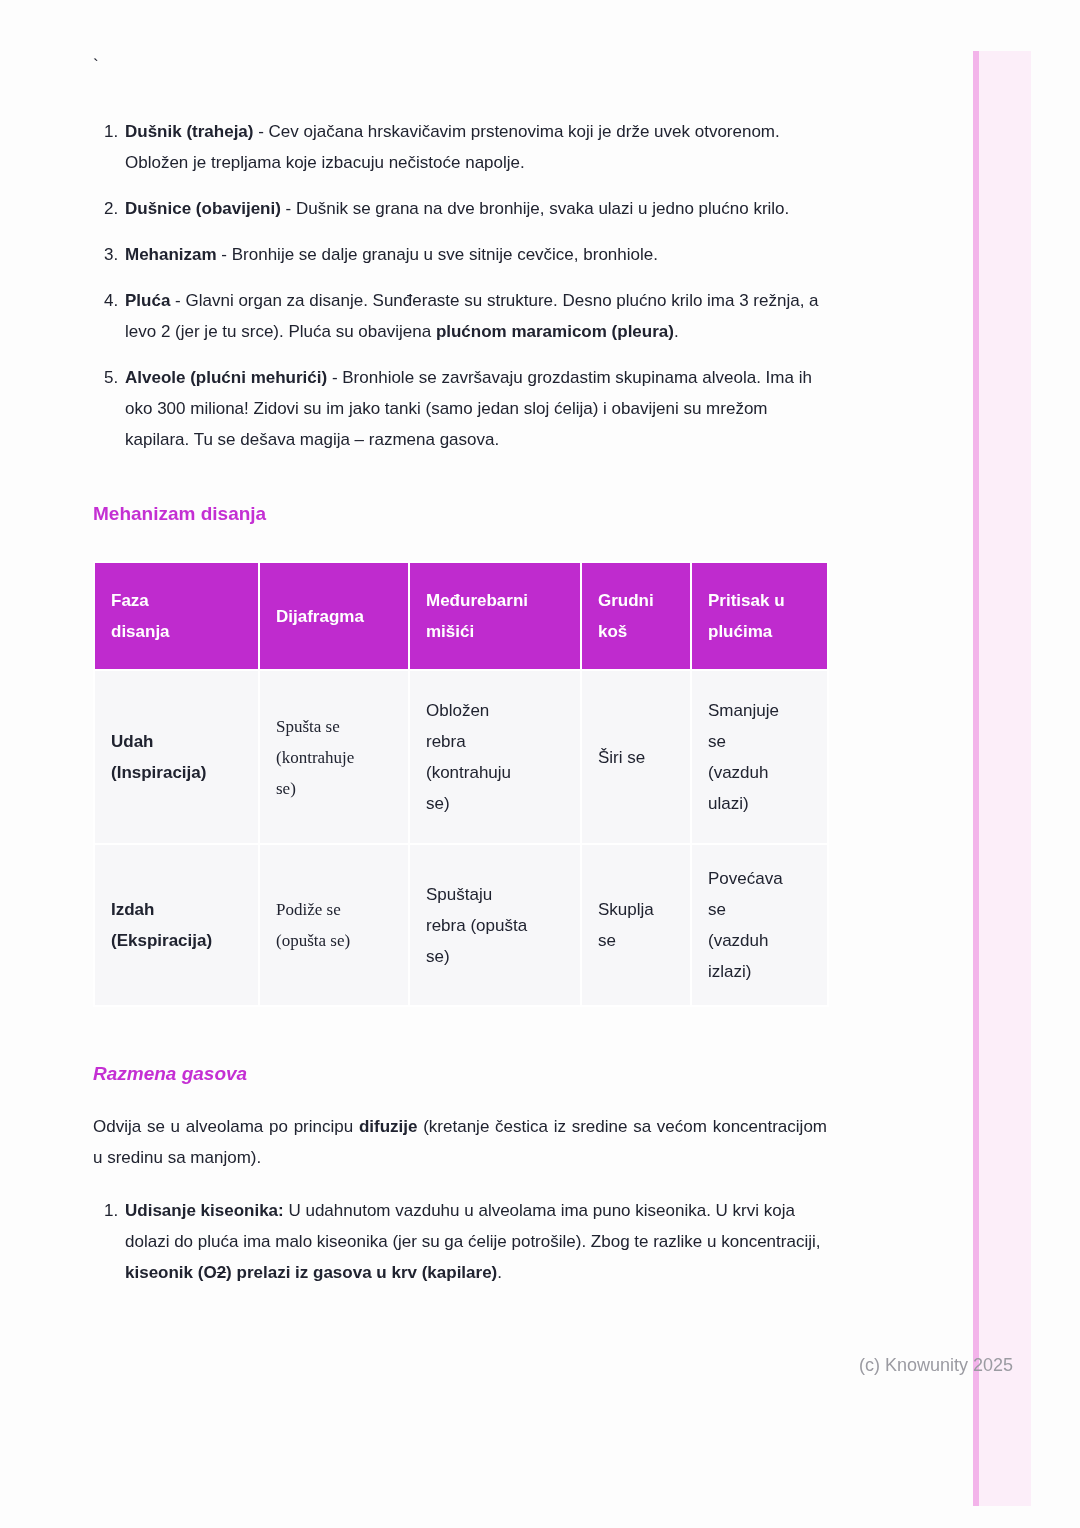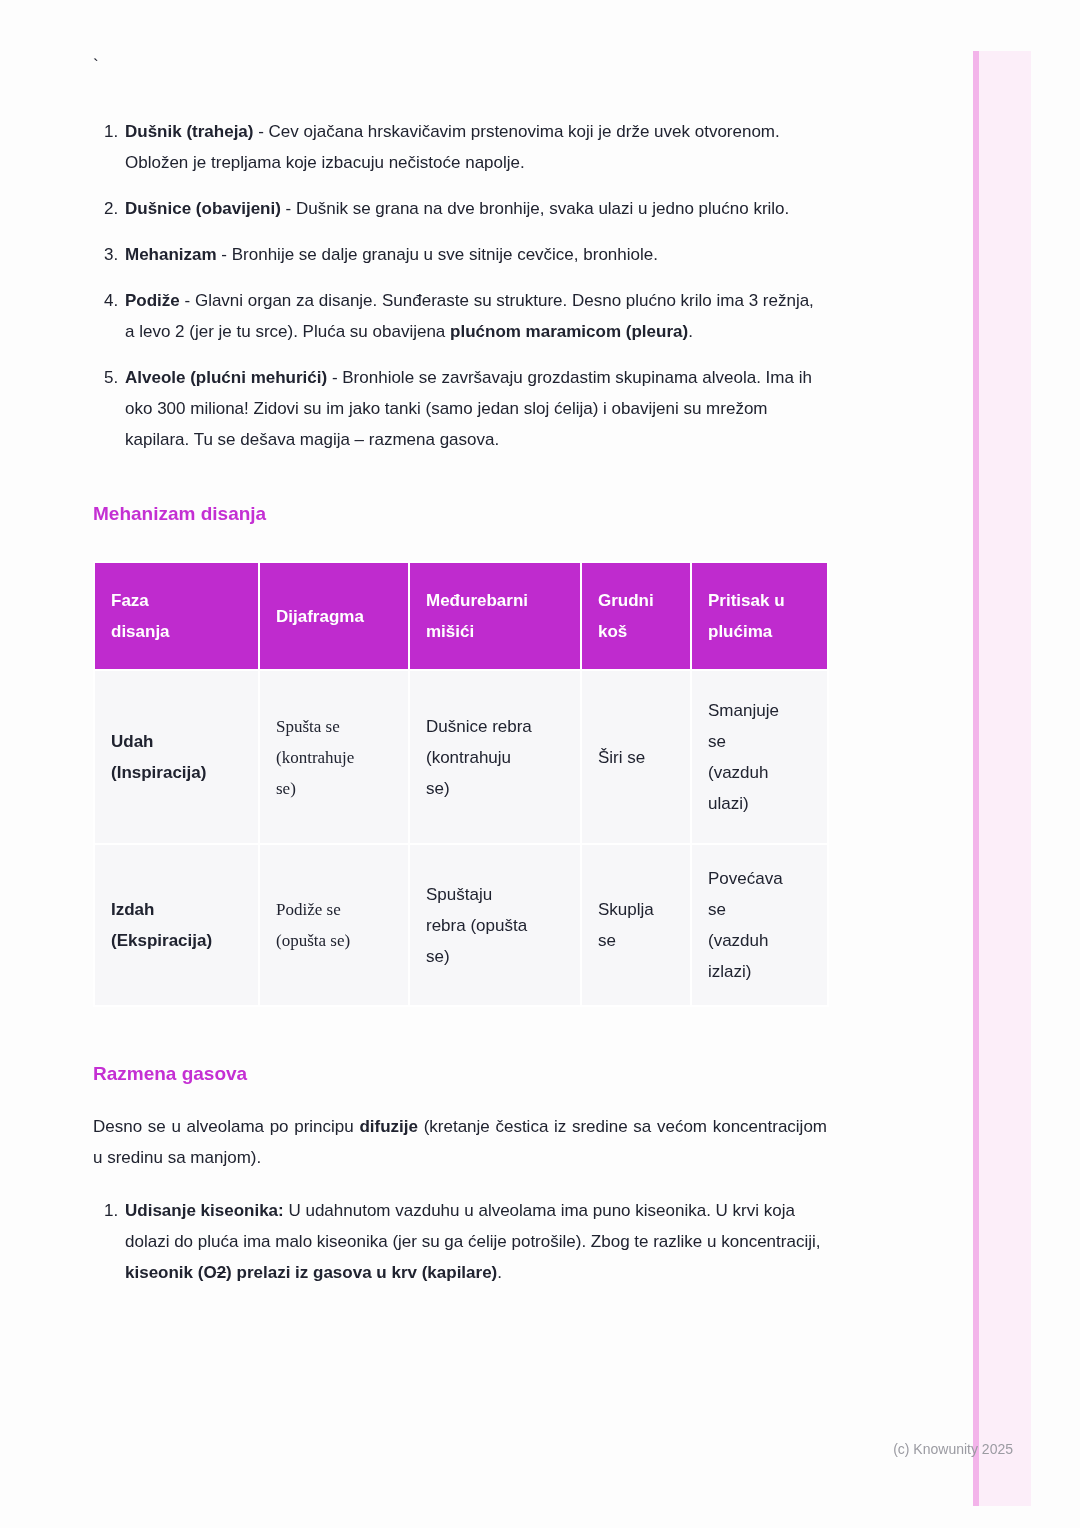--- a/index.html
+++ b/index.html
@@ -58,21 +58,21 @@
   .b { font-weight: 700; }
   .strike { text-decoration: line-through; }
 
   h2.section-heading {
     font-size: 19px;
     line-height: 30px;
     font-weight: 700;
     color: var(--accent, #c42fd3);
     margin: 44px 0 22px 0;
   }
-  h2.section-heading.second { margin-top: 52px; }
+  h2.section-heading.second { margin-top: 52px; font-style: italic; }
 
   p.intro { margin: 0; }
   p.justified { text-align: justify; margin: 0; }
 
   table.phases {
     border-collapse: collapse;
     table-layout: fixed;
     width: 734px;
     margin-top: 32px;
   }
@@ -107,41 +107,41 @@
   .hwrap, .cwrap { display: inline-block; vertical-align: middle; }
   table.phases th:nth-child(1) .hwrap { max-width: 80px; }
   table.phases td:nth-child(2) .cwrap { max-width: 96px; font-family: Liberation Serif, serif; }
   table.phases td:nth-child(3) .cwrap { max-width: 106px; }
   table.phases td:nth-child(5) .cwrap { max-width: 80px; }
   ol.rich-list.exchange { margin-top: 22px; }
 
   .footer-credit {
     position: absolute;
     right: 67px;
-    top: 1441px;
-    font-size: 14px;
+    top: 1357px;
+    font-size: 18px;
     line-height: 16px;
     color: var(--muted, #9b9ba2);
   }
 </style>
 </head>
 <body>
 
 <div class="side-line"></div>
 <div class="side-band"></div>
 
 <div class="content">
 
   <div class="stray">`</div>
 
   <ol class="rich-list">
       <li><span class="b">Dušnik (traheja)</span><span> - Cev ojačana hrskavičavim prstenovima koji je drže uvek otvorenom. Obložen je trepljama koje izbacuju nečistoće napolje.</span></li>
       <li><span class="b">Dušnice (obavijeni)</span><span> - Dušnik se grana na dve bronhije, svaka ulazi u jedno plućno krilo.</span></li>
       <li><span class="b">Mehanizam</span><span> - Bronhije se dalje granaju u sve sitnije cevčice, bronhiole.</span></li>
-      <li><span class="b">Podiže</span><span> - Glavni organ za disanje. Sunđeraste su strukture. Desno plućno krilo ima 3 režnja, a levo 2 (jer je tu srce). Pluća su obavijena </span><span class="b">plućnom maramicom (pleura)</span><span>.</span></li>
+      <li><span class="b">Pluća</span><span> - Glavni organ za disanje. Sunđeraste su strukture. Desno plućno krilo ima 3 režnja, a levo 2 (jer je tu srce). Pluća su obavijena </span><span class="b">plućnom maramicom (pleura)</span><span>.</span></li>
       <li><span class="b">Alveole (plućni mehurići)</span><span> - Bronhiole se završavaju grozdastim skupinama alveola. Ima ih oko 300 miliona! Zidovi su im jako tanki (samo jedan sloj ćelija) i obavijeni su mrežom kapilara. Tu se dešava magija – razmena gasova.</span></li>
     </ol>
 
   <h2 class="section-heading">Mehanizam disanja</h2>
 
 
   <table class="phases">
     <colgroup>
       <col class="c1">
         <col class="c2">
@@ -155,37 +155,37 @@
           <th><span class="hwrap">Dijafragma</span></th>
           <th><span class="hwrap">Međurebarni mišići</span></th>
           <th><span class="hwrap">Grudni koš</span></th>
           <th><span class="hwrap">Pritisak u plućima</span></th>
         </tr>
     </thead>
     <tbody>
         <tr>
           <td class="phase"><span class="cwrap">Udah (Inspiracija)</span></td>
           <td><span class="cwrap">Spušta se (kontrahuje se)</span></td>
-          <td><span class="cwrap">Dušnice rebra (kontrahuju se)</span></td>
+          <td><span class="cwrap">Obložen rebra (kontrahuju se)</span></td>
           <td><span class="cwrap">Širi se</span></td>
           <td><span class="cwrap">Smanjuje se (vazduh ulazi)</span></td>
         </tr>
         <tr>
           <td class="phase"><span class="cwrap">Izdah (Ekspiracija)</span></td>
           <td><span class="cwrap">Podiže se (opušta se)</span></td>
           <td><span class="cwrap">Spuštaju rebra (opušta se)</span></td>
           <td><span class="cwrap">Skuplja se</span></td>
           <td><span class="cwrap">Povećava se (vazduh izlazi)</span></td>
         </tr>
       </tbody>
   </table>
 
   <h2 class="section-heading second">Razmena gasova</h2>
 
-  <p class="justified"><span>Desno se u alveolama po principu </span><span class="b">difuzije</span><span> (kretanje čestica iz sredine sa većom koncentracijom u sredinu sa manjom).</span></p>
+  <p class="justified"><span>Odvija se u alveolama po principu </span><span class="b">difuzije</span><span> (kretanje čestica iz sredine sa većom koncentracijom u sredinu sa manjom).</span></p>
 
   <ol class="rich-list exchange">
       <li><span class="b">Udisanje kiseonika:</span><span> U udahnutom vazduhu u alveolama ima puno kiseonika. U krvi koja dolazi do pluća ima malo kiseonika (jer su ga ćelije potrošile). Zbog te razlike u koncentraciji, </span><span class="b">kiseonik (O</span><span class="b strike">2</span><span class="b">) prelazi iz gasova u krv (kapilare)</span><span>.</span></li>
     </ol>
 
 </div>
 
 <div class="footer-credit">(c) Knowunity 2025</div>
 
 </body></html>

